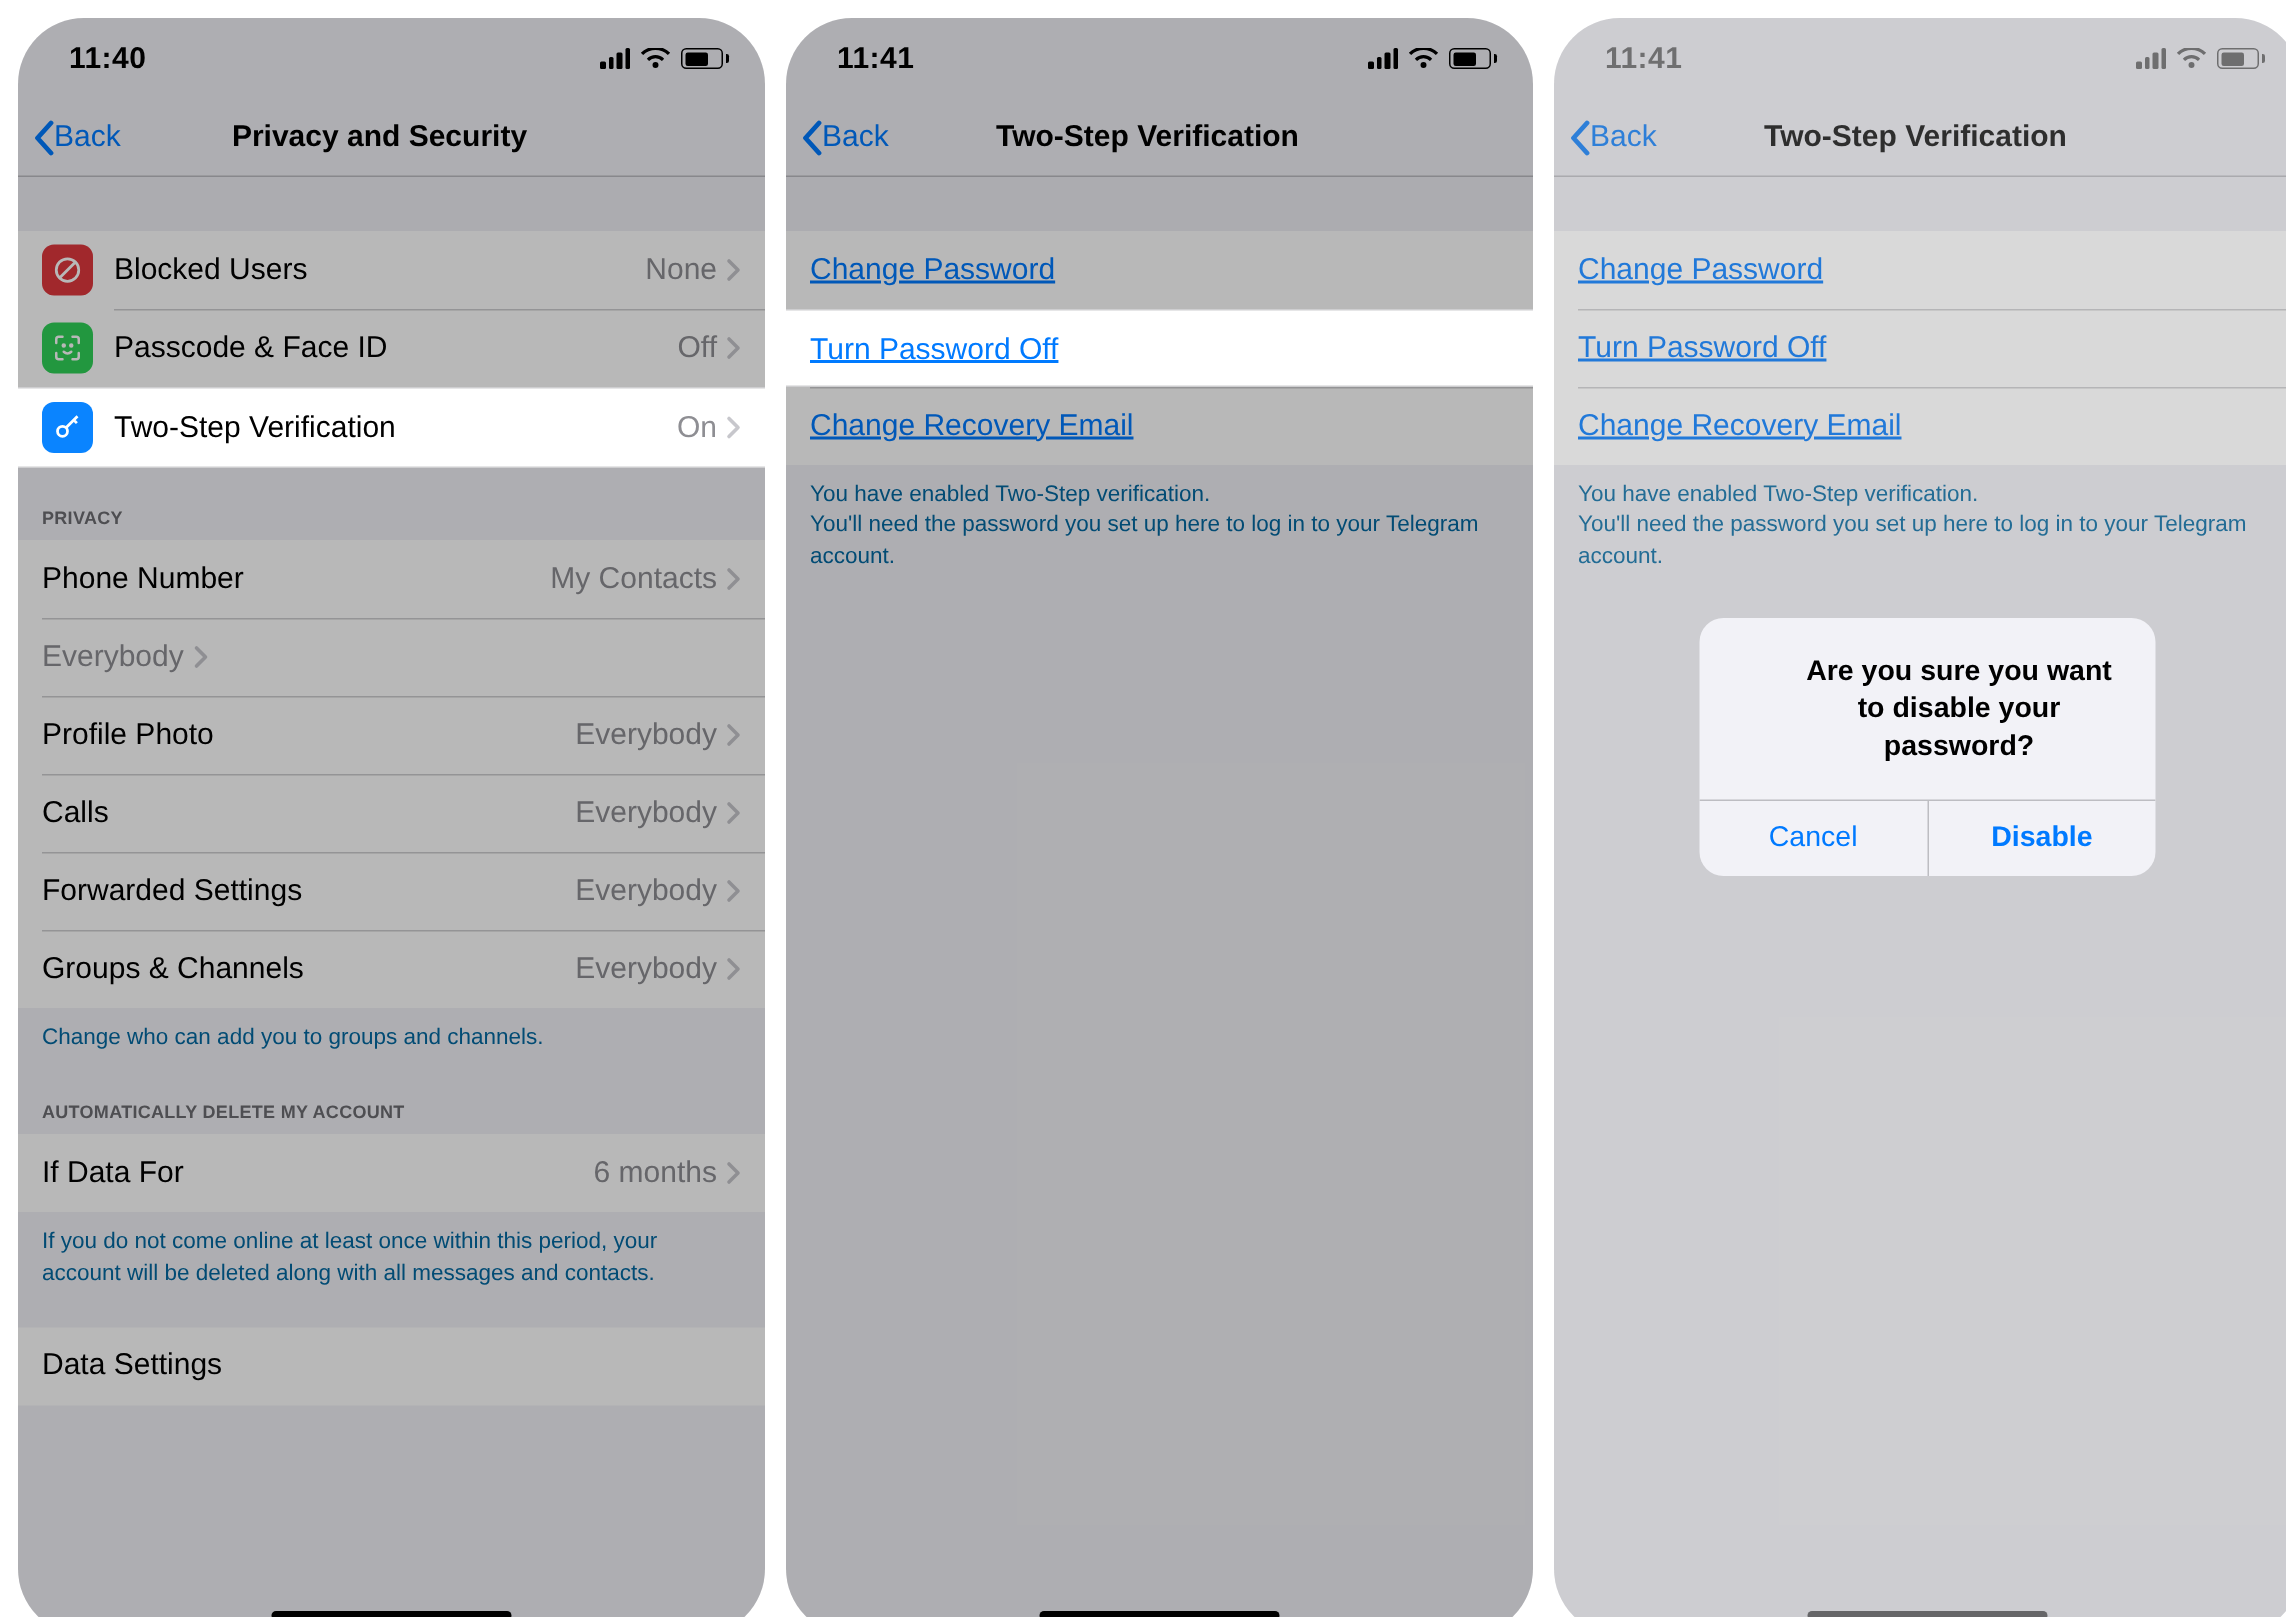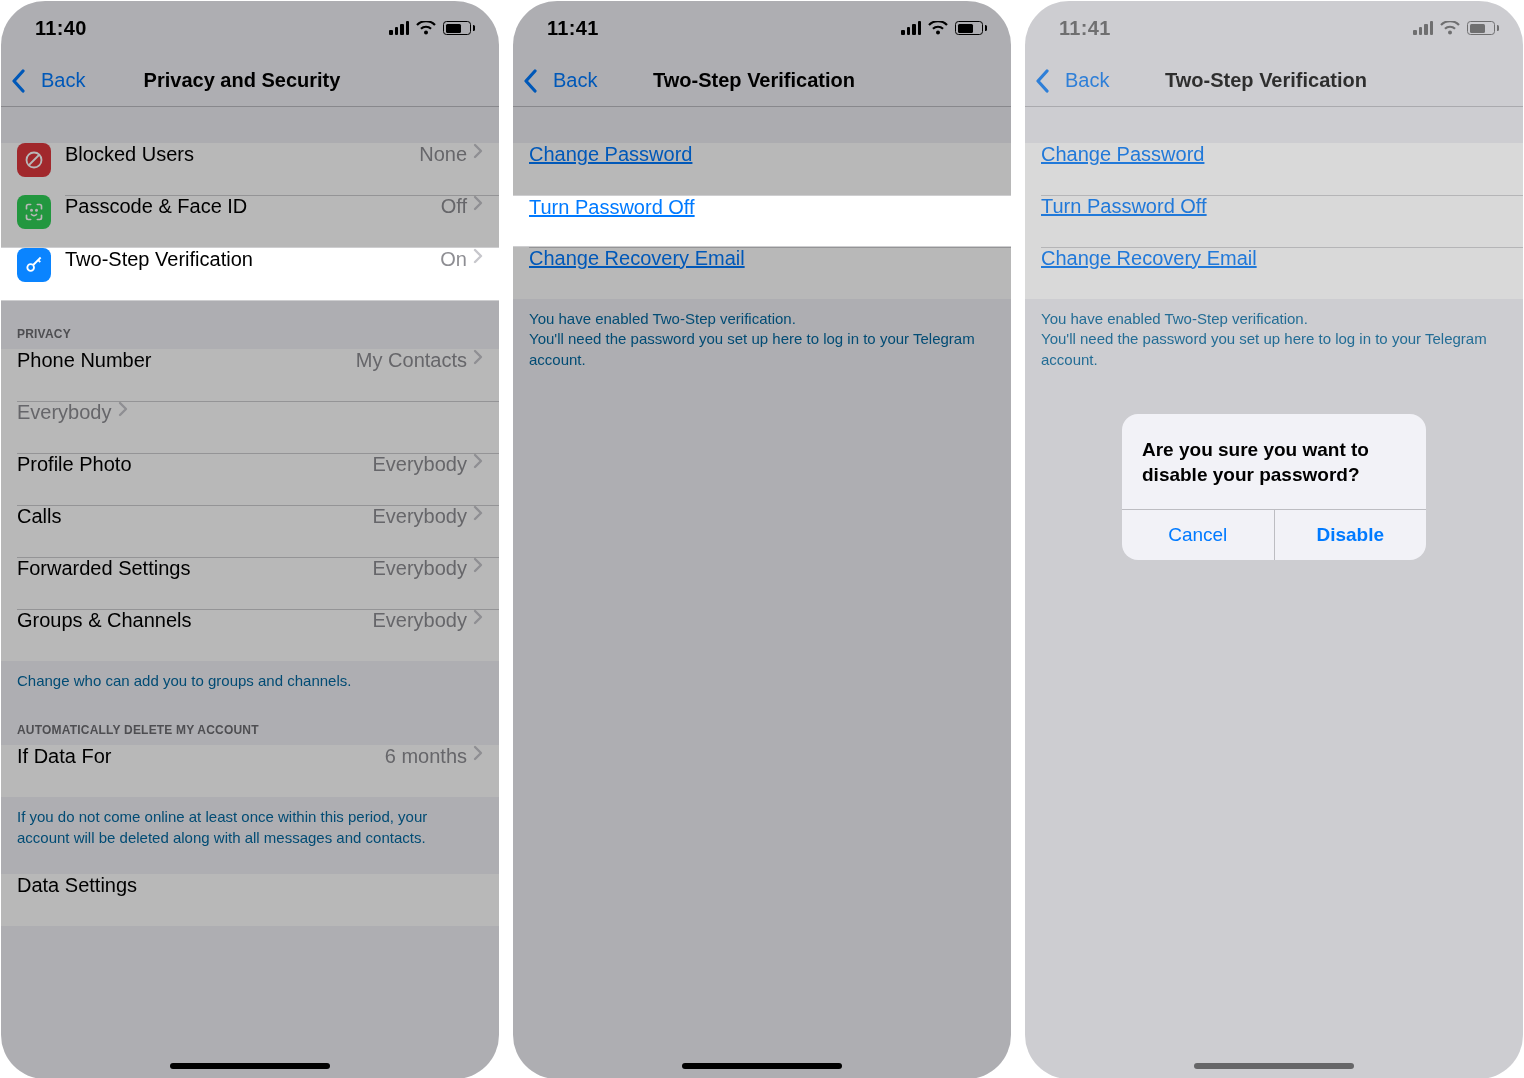--- a/index.html
+++ b/index.html
@@ -1,17 +1,17 @@
 <!DOCTYPE html>
 <html><head>
 <meta charset="utf-8">
 <style>
   * { box-sizing: border-box; margin: 0; padding: 0; font-family: -apple-system, "Helvetica Neue", Arial, sans-serif; }
   body { background:#fff; }
-  .stage { display:flex; gap:14px; width:1524px; height:1078px; background:#fff; padding:1px; }
+  .stage { display:flex; gap:14px; width:1524px; height:1078px; background:#fff; padding:12px; }
   .phone { position:relative; width:498px; height:1078px; border-radius:44px; background:#f2f2f7; overflow:hidden; flex:none; }
 
   .dim-overlay { position:absolute; inset:0; background:rgba(0,0,0,0.28); pointer-events:none; }
 
   
   .statusbar { height:54px; display:flex; align-items:center; justify-content:space-between; padding:0 24px 0 34px; font-size:20px; font-weight:600; }
   .statusbar .time { letter-spacing:0.3px; }
   .status-icons { display:flex; align-items:center; gap:7px; }
   .signal { display:flex; align-items:flex-end; gap:2px; height:14px; }
   .signal span { width:3.5px; background:#000; border-radius:1px; }
@@ -20,29 +20,29 @@
   .signal span:nth-child(3){height:11px;}
   .signal span:nth-child(4){height:14px;}
   .wifi-icon svg { display:block; }
   .battery { display:flex; align-items:center; }
   .battery-body { width:28px; height:14px; border:1.5px solid #000; border-radius:3.5px; position:relative; }
   .battery-fill { position:absolute; top:1.5px; bottom:1.5px; left:1.5px; width:60%; background:#000; border-radius:1.5px; }
   .battery-tip { width:2.5px; height:6px; background:#000; border-radius:0 1.5px 1.5px 0; margin-left:1.5px; }
 
   
   .navbar { height:52px; display:flex; align-items:center; position:relative; border-bottom:0.7px solid rgba(60,60,67,0.29); padding:0 10px; background:#f2f2f7; }
-  .back-btn { display:flex; align-items:center; color:#007aff; font-size:20px; gap:16px; }
+  .back-btn { display:flex; align-items:center; color:#007aff; font-size:20px; gap:0; }
   .back-chevron svg { display:block; }
   .nav-title { position:absolute; left:0; right:16px; text-align:center; font-size:20px; font-weight:600; pointer-events:none; }
 
   .spacer-sm { height:36px; background:#efeff4; }
 
   
   .cell-group { background:#fff; }
-  .cell { display:flex; min-height:52px; padding:0 16px 0 16px; position:relative; }
+  .cell { display:flex; align-items:center; min-height:52px; padding:0 16px 0 16px; position:relative; }
   .cell + .cell::before {
     content:""; position:absolute; top:0; left:16px; right:0; height:0.7px; background:rgba(60,60,67,0.25);
   }
   .icon-cell + .cell::before { left:64px; }
   .cell .app-icon { width:34px; height:34px; border-radius:8px; margin-right:14px; flex:none; display:flex; align-items:center; justify-content:center; }
   .bg-red { background:#e0383e; }
   .bg-green { background:#30d158; }
   .bg-blue { background:#0a84ff; }
   .cell-label { font-size:20px; flex:1; color:#000; }
   .cell-value { font-size:20px; color:#8e8e93; margin-right:6px; }
@@ -56,21 +56,21 @@
 
   
   .carve { position:absolute; background:#fff; z-index:5; left:0; right:0; }
   .carve .cell { height:100%; }
   .carve-border-top { border-top:0.7px solid rgba(60,60,67,0.25); }
   .carve-border-bot { border-bottom:0.7px solid rgba(60,60,67,0.25); }
 
   
   .alert-wrap { position:absolute; inset:0; display:flex; align-items:center; justify-content:center; z-index:6; }
   .alert { width:304px; background:#f2f2f7; border-radius:16px; overflow:hidden; margin-top:-106px; }
-  .alert-msg { padding:24px 20px 22px; font-size:19px; font-weight:600; line-height:1.3; }
+  .alert-msg { padding:24px 20px 22px; text-align:center; font-size:19px; font-weight:600; line-height:1.3;margin-left:42px; }
   .alert-actions { display:flex; border-top:0.7px solid rgba(60,60,67,0.29); }
   .alert-actions div { flex:1; text-align:center; padding:14px 0; font-size:19px; color:#007aff; }
   .alert-actions div + div { border-left:0.7px solid rgba(60,60,67,0.29); }
   .alert-disable { font-weight:600; }
 
   
   .icon-row-list .cell::before { left:64px; }
 </style>
 </head>
 <body>

